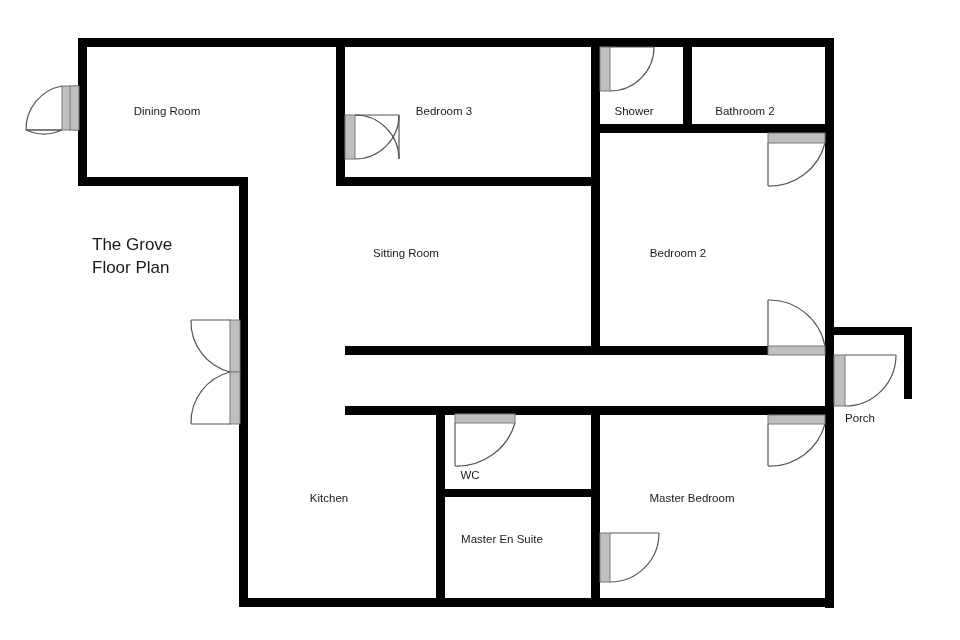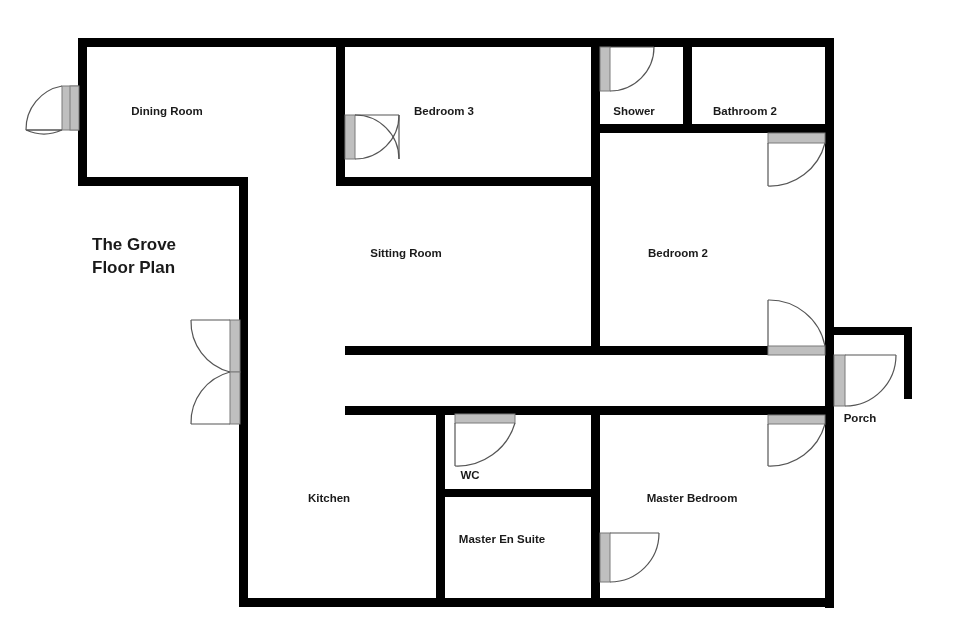--- a/index.html
+++ b/index.html
@@ -11,21 +11,20 @@
     width: 960px;
     height: 640px;
     font-family: "Liberation Sans", sans-serif;
     overflow: hidden;
   }
   #floorplan-root {
     position: relative;
     width: 960px;
     height: 640px;
     background: #e5e5e5;
-    font-weight: bold;
   }
   svg#plan-svg {
     display: block;
     width: 960px;
     height: 640px;
   }
   .wall {
     fill: #000000;
     stroke: none;
   }

